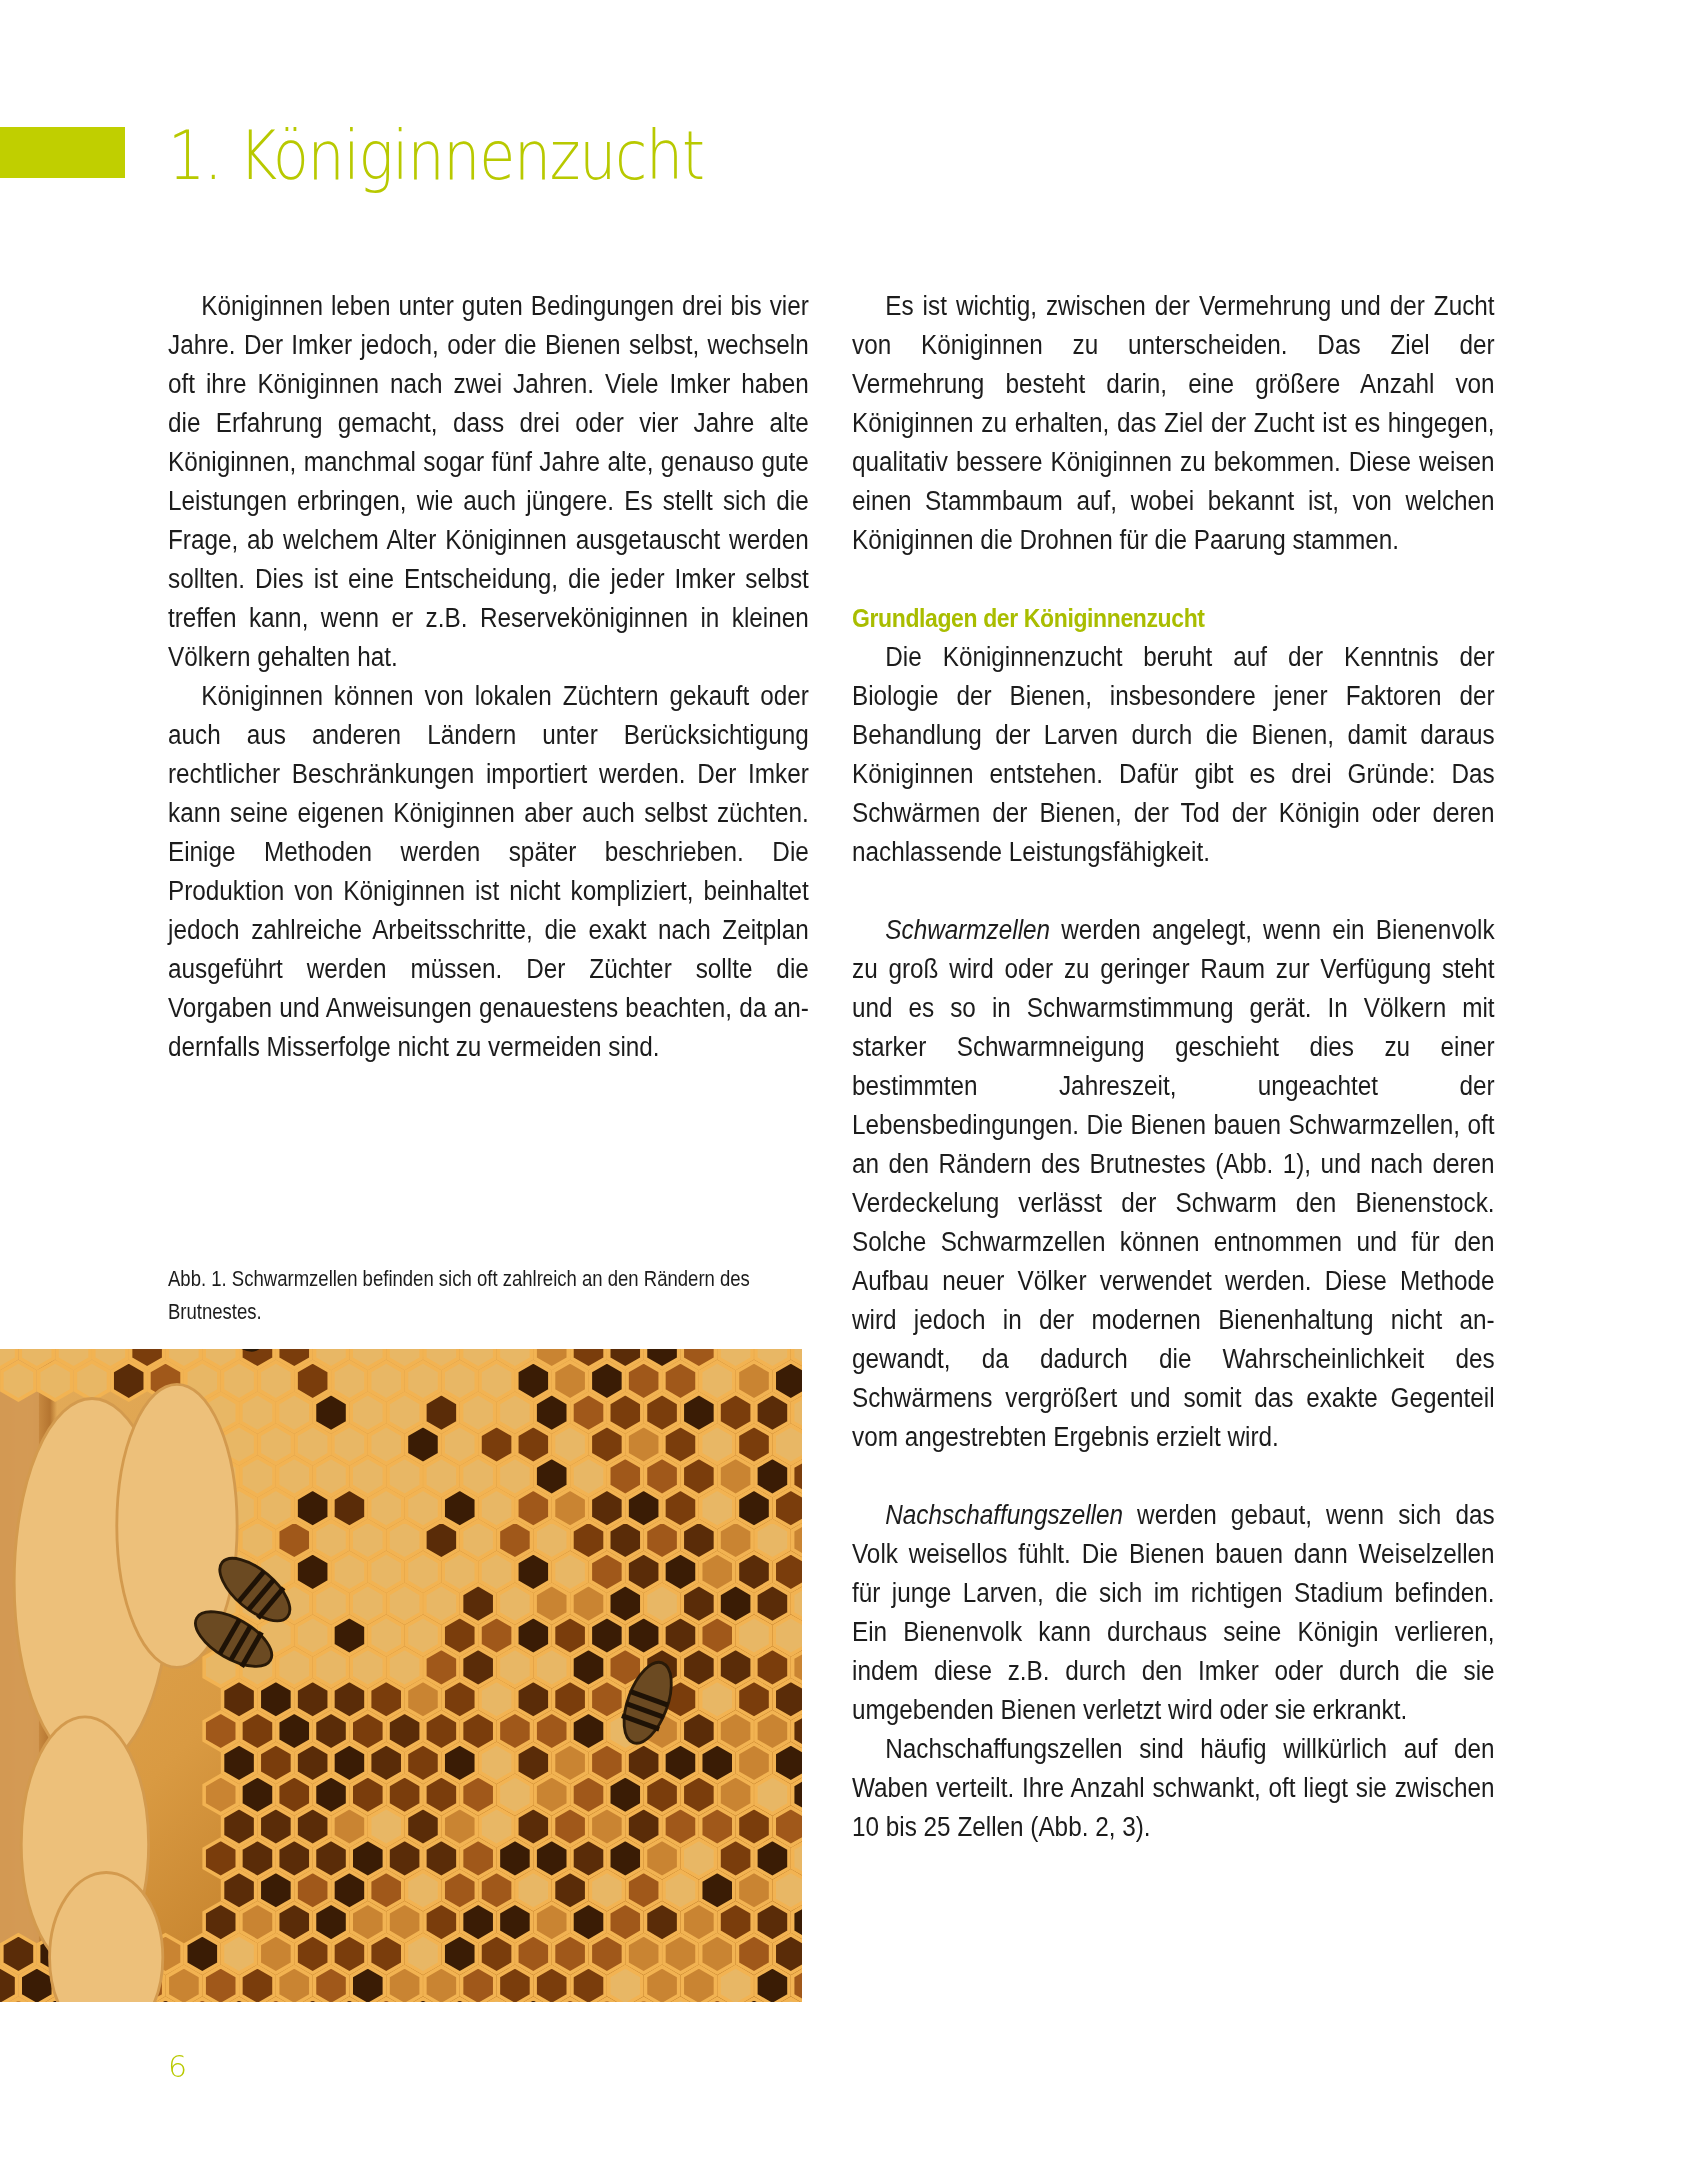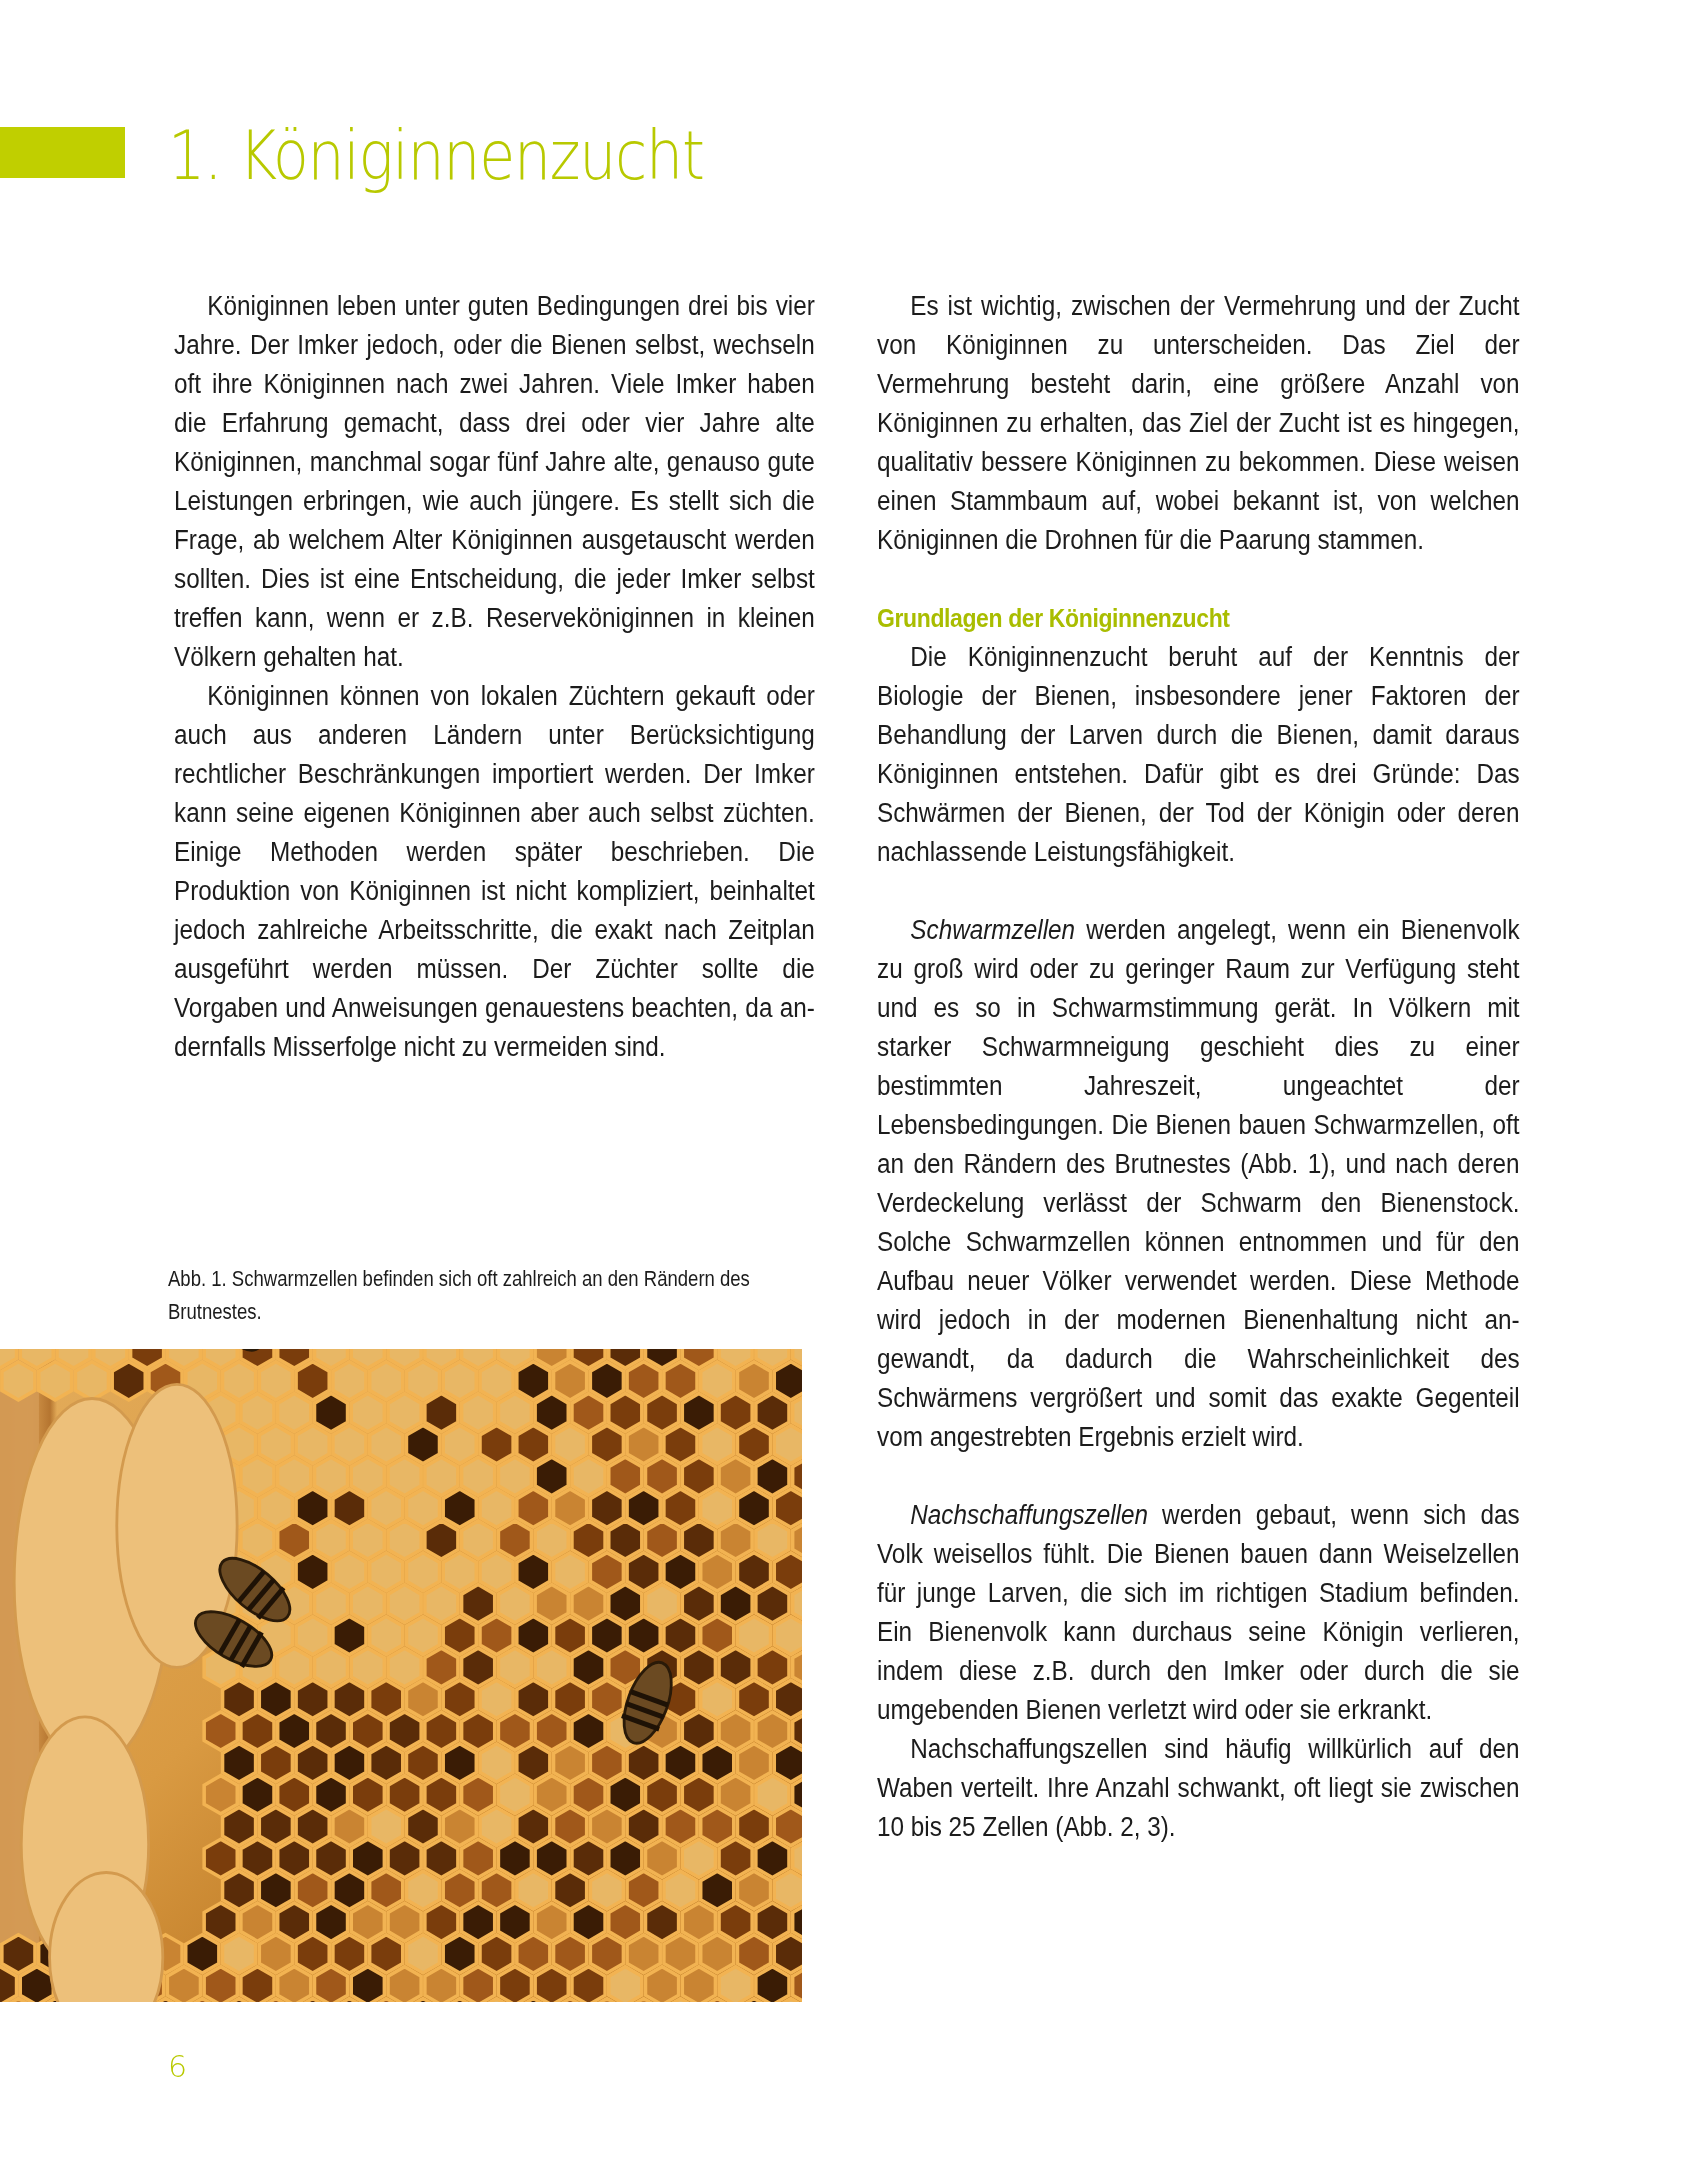--- a/index.html
+++ b/index.html
@@ -18,22 +18,22 @@
     font-weight: 200; font-size: 68px; line-height: 85px;
     color: #b8c900; letter-spacing: -1.4px;
     transform: scaleX(0.86); transform-origin: left top;
     white-space: nowrap;
   }
   .col {
     position: absolute; top: 287px; width: 640px;
     font-size: 27px; line-height: 39px;
     text-align: justify; hyphens: manual;
   }
-  .col-left { left: 174px; }
-  .col-right { left: 877px; width: 643px; }
+  .col-left { left: 168px; }
+  .col-right { left: 852px; width: 643px; }
   .col p { margin: 0; text-indent: 37px; }
   .col .gap { height: 39px; }
   .col .subhead {
     margin: 0; font-weight: bold; color: #a9bd00; font-size: 25.5px;
     text-indent: 0; letter-spacing: -0.4px;
   }
   .col em { font-style: italic; }
   .inner {
     transform: scaleX(0.9); transform-origin: left top; width: 712px;
   }

